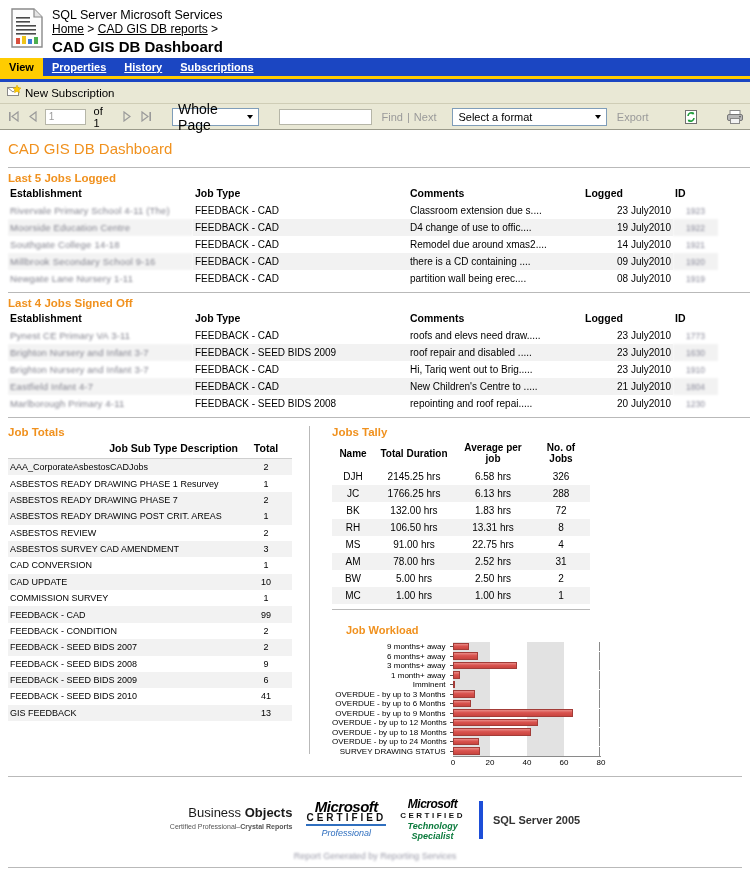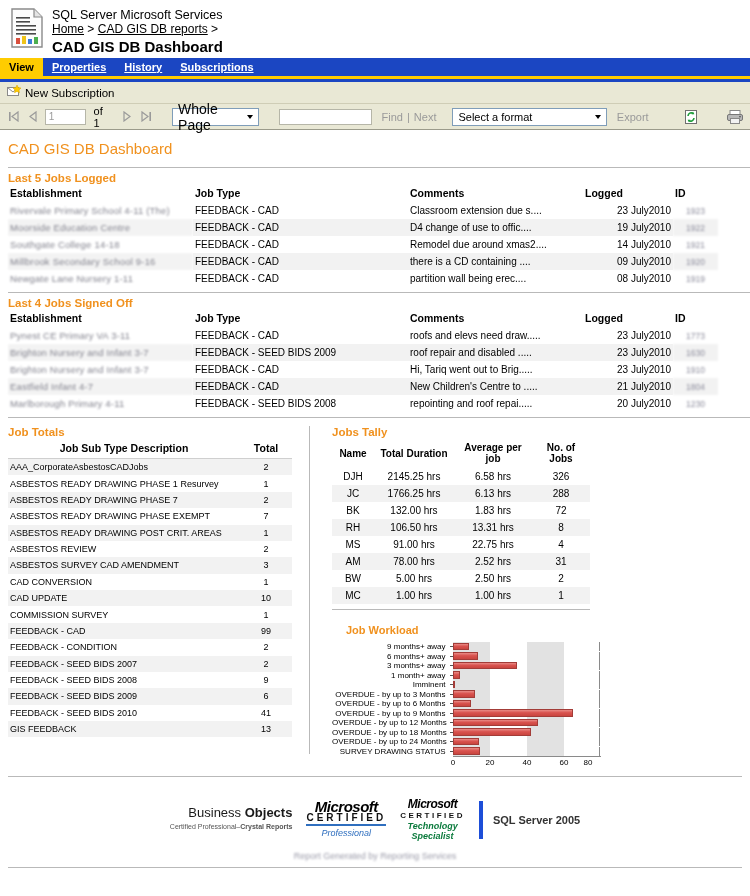--- a/index.html
+++ b/index.html
@@ -72,21 +72,21 @@
 
   .num { text-align:right; }
   .ctr { text-align:center; }
 
   
   .panels { display:flex; margin-top:8px; }
   .panel-left { width:302px; border-right:1px solid #b9b9b9; padding-right:6px; }
   .panel-right { flex:1; padding-left:22px; }
 
   table.jt { border-collapse:collapse; font-size:9px; width:284px; }
-  table.jt th { font-weight:bold; font-size:10.5px; text-align:center; padding:2px 2px 4px 2px;
+  table.jt th { font-weight:bold; font-size:10.5px; text-align:right; padding:2px 2px 4px 2px;
                 border-bottom:1px solid #cfcfcf; }
   table.jt th.tot { text-align:center; width:52px; }
   table.jt td { padding:3.2px 2px; }
   table.jt td.tot { text-align:center; font-size:9px; }
 
   table.tally { border-collapse:collapse; font-size:10px; width:258px; }
   table.tally th { font-weight:bold; font-size:10px; padding:2px 4px 4px 4px; text-align:center; }
   table.tally td { padding:3px 4px; text-align:center; font-size:10px; }
   table.tally td.nm { text-align:center; }
 
@@ -365,24 +365,20 @@
               <td class="tot">2</td>
             </tr>
           <tr>
               <td>ASBESTOS READY DRAWING PHASE 1 Resurvey</td>
               <td class="tot">1</td>
             </tr>
           <tr class="alt">
               <td>ASBESTOS READY DRAWING PHASE 7</td>
               <td class="tot">2</td>
             </tr>
-          <tr>
-              <td>ASBESTOS READY DRAWING PHASE EXEMPT</td>
-              <td class="tot">7</td>
-            </tr>
           <tr class="alt">
               <td>ASBESTOS READY DRAWING POST CRIT. AREAS</td>
               <td class="tot">1</td>
             </tr>
           <tr>
               <td>ASBESTOS REVIEW</td>
               <td class="tot">2</td>
             </tr>
           <tr class="alt">
               <td>ASBESTOS SURVEY CAD AMENDMENT</td>
@@ -597,21 +593,21 @@
                   <div class="cbar" style="width: 27.75px;"></div>
                   <div class="axisline"></div>
                 </div>
               </div>
             </div>
           <div class="xaxis" id="x-axis">
               <span class="xlab" style="left: 0px;">0</span>
               <span class="xlab" style="left: 37px;">20</span>
               <span class="xlab" style="left: 74px;">40</span>
               <span class="xlab" style="left: 111px;">60</span>
-              <span class="xlab" style="left: 135px;">80</span>
+              <span class="xlab" style="left: 148px;">80</span>
             </div>
         </div>
       </div>
     </div>
   </div>
 </div>
 
 <div class="footrule"></div>
 <div class="footer">
   <div class="bo-logo">

